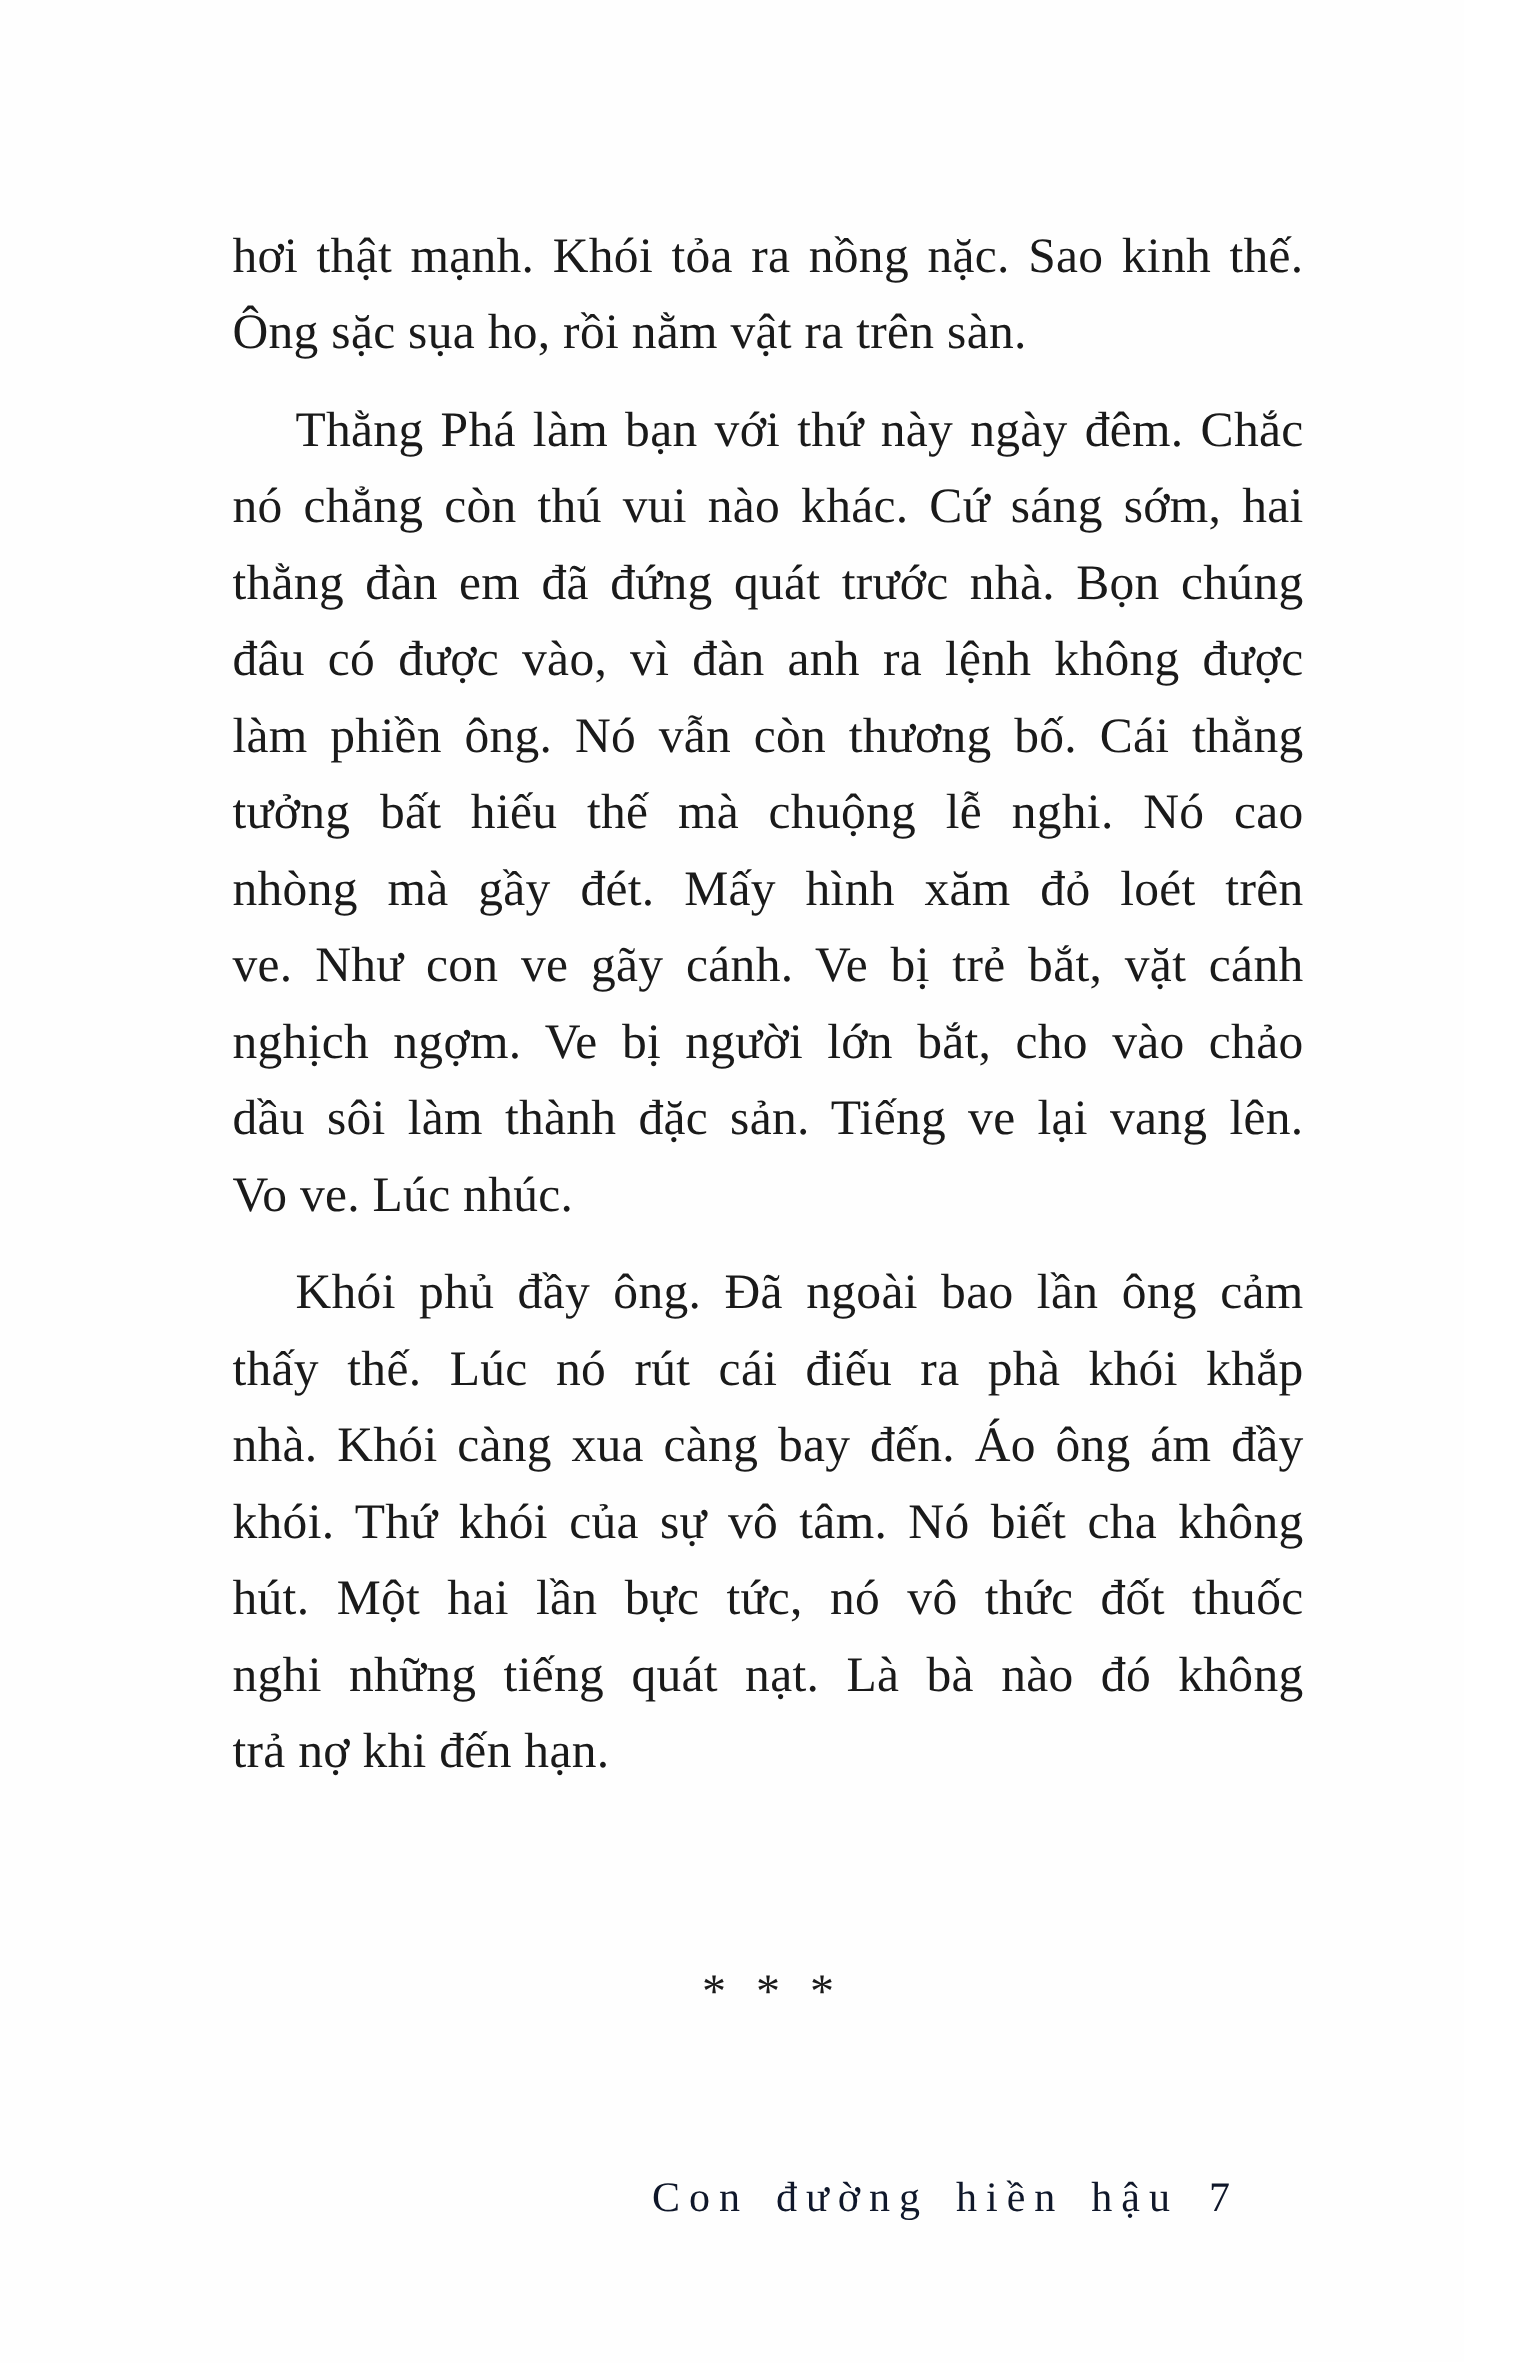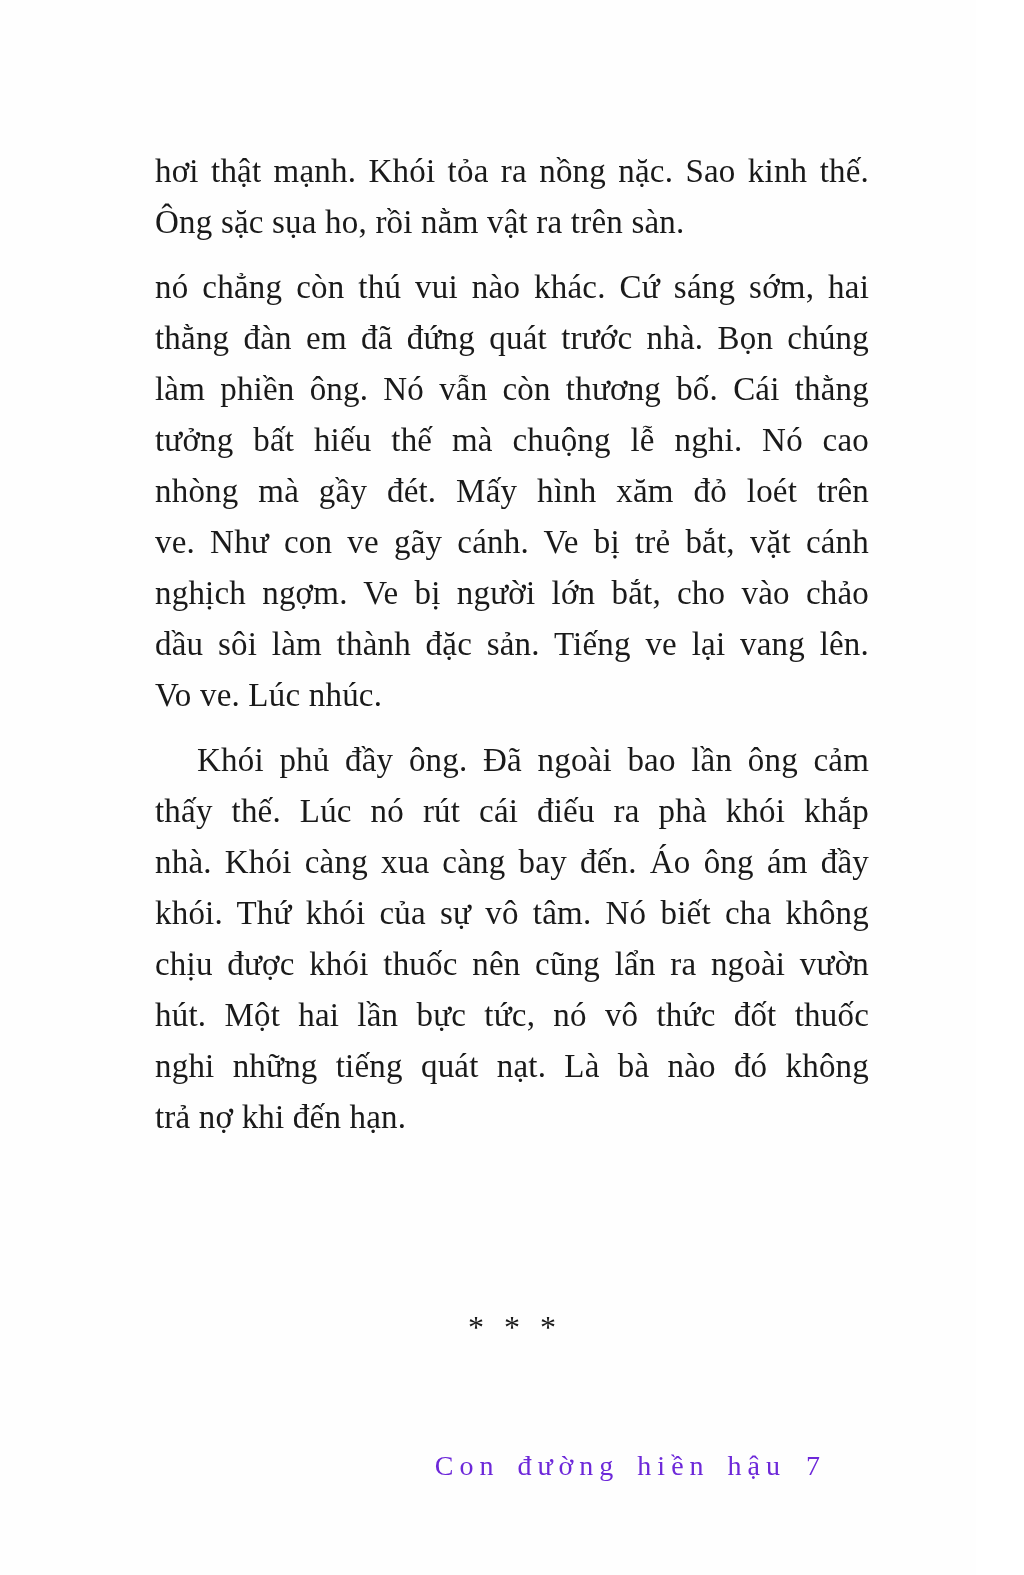--- a/index.html
+++ b/index.html
@@ -56,55 +56,56 @@
     color: #1a1a1a;
   }
   .running-footer {
     position: absolute;
     top: 1449px;
     right: 156px;
     font-size: 28px;
     line-height: 34px;
     letter-spacing: 6px;
     word-spacing: 5px;
-    color: #6d28d9;
+    color: #0f172a;
     white-space: nowrap;
   }
   .running-footer .page-number {
     margin-left: 20px;
     letter-spacing: 0;
   }
 </style>
 </head>
 <body>
 
 <div class="page">
 
   <main class="text-block">
       <p class="para">
         <span class="line">hơi thật mạnh. Khói tỏa ra nồng nặc. Sao kinh thế.</span>
         <span class="line last">Ông sặc sụa ho, rồi nằm vật ra trên sàn.</span>
       </p>
       <p class="para">
+        <span class="line indent">Thằng Phá làm bạn với thứ này ngày đêm. Chắc</span>
         <span class="line">nó chẳng còn thú vui nào khác. Cứ sáng sớm, hai</span>
         <span class="line">thằng đàn em đã đứng quát trước nhà. Bọn chúng</span>
+        <span class="line">đâu có được vào, vì đàn anh ra lệnh không được</span>
         <span class="line">làm phiền ông. Nó vẫn còn thương bố. Cái thằng</span>
         <span class="line">tưởng bất hiếu thế mà chuộng lễ nghi. Nó cao</span>
         <span class="line">nhòng mà gầy đét. Mấy hình xăm đỏ loét trên</span>
         <span class="line">ve. Như con ve gãy cánh. Ve bị trẻ bắt, vặt cánh</span>
         <span class="line">nghịch ngợm. Ve bị người lớn bắt, cho vào chảo</span>
         <span class="line">dầu sôi làm thành đặc sản. Tiếng ve lại vang lên.</span>
         <span class="line last">Vo ve. Lúc nhúc.</span>
       </p>
       <p class="para">
         <span class="line indent">Khói phủ đầy ông. Đã ngoài bao lần ông cảm</span>
         <span class="line">thấy thế. Lúc nó rút cái điếu ra phà khói khắp</span>
         <span class="line">nhà. Khói càng xua càng bay đến. Áo ông ám đầy</span>
         <span class="line">khói. Thứ khói của sự vô tâm. Nó biết cha không</span>
-        <span class="line">chịu được khói thuốc nên cũng lẩn ra ngoài vườn</span>
         <span class="line">hút. Một hai lần bực tức, nó vô thức đốt thuốc</span>
         <span class="line">nghi những tiếng quát nạt. Là bà nào đó không</span>
         <span class="line last">trả nợ khi đến hạn.</span>
       </p>
     </main>
 
   <div class="separator">* * *</div>
 
   <footer class="running-footer">
     <span class="running-title">Con đường hiền hậu</span><span class="page-number">7</span>

